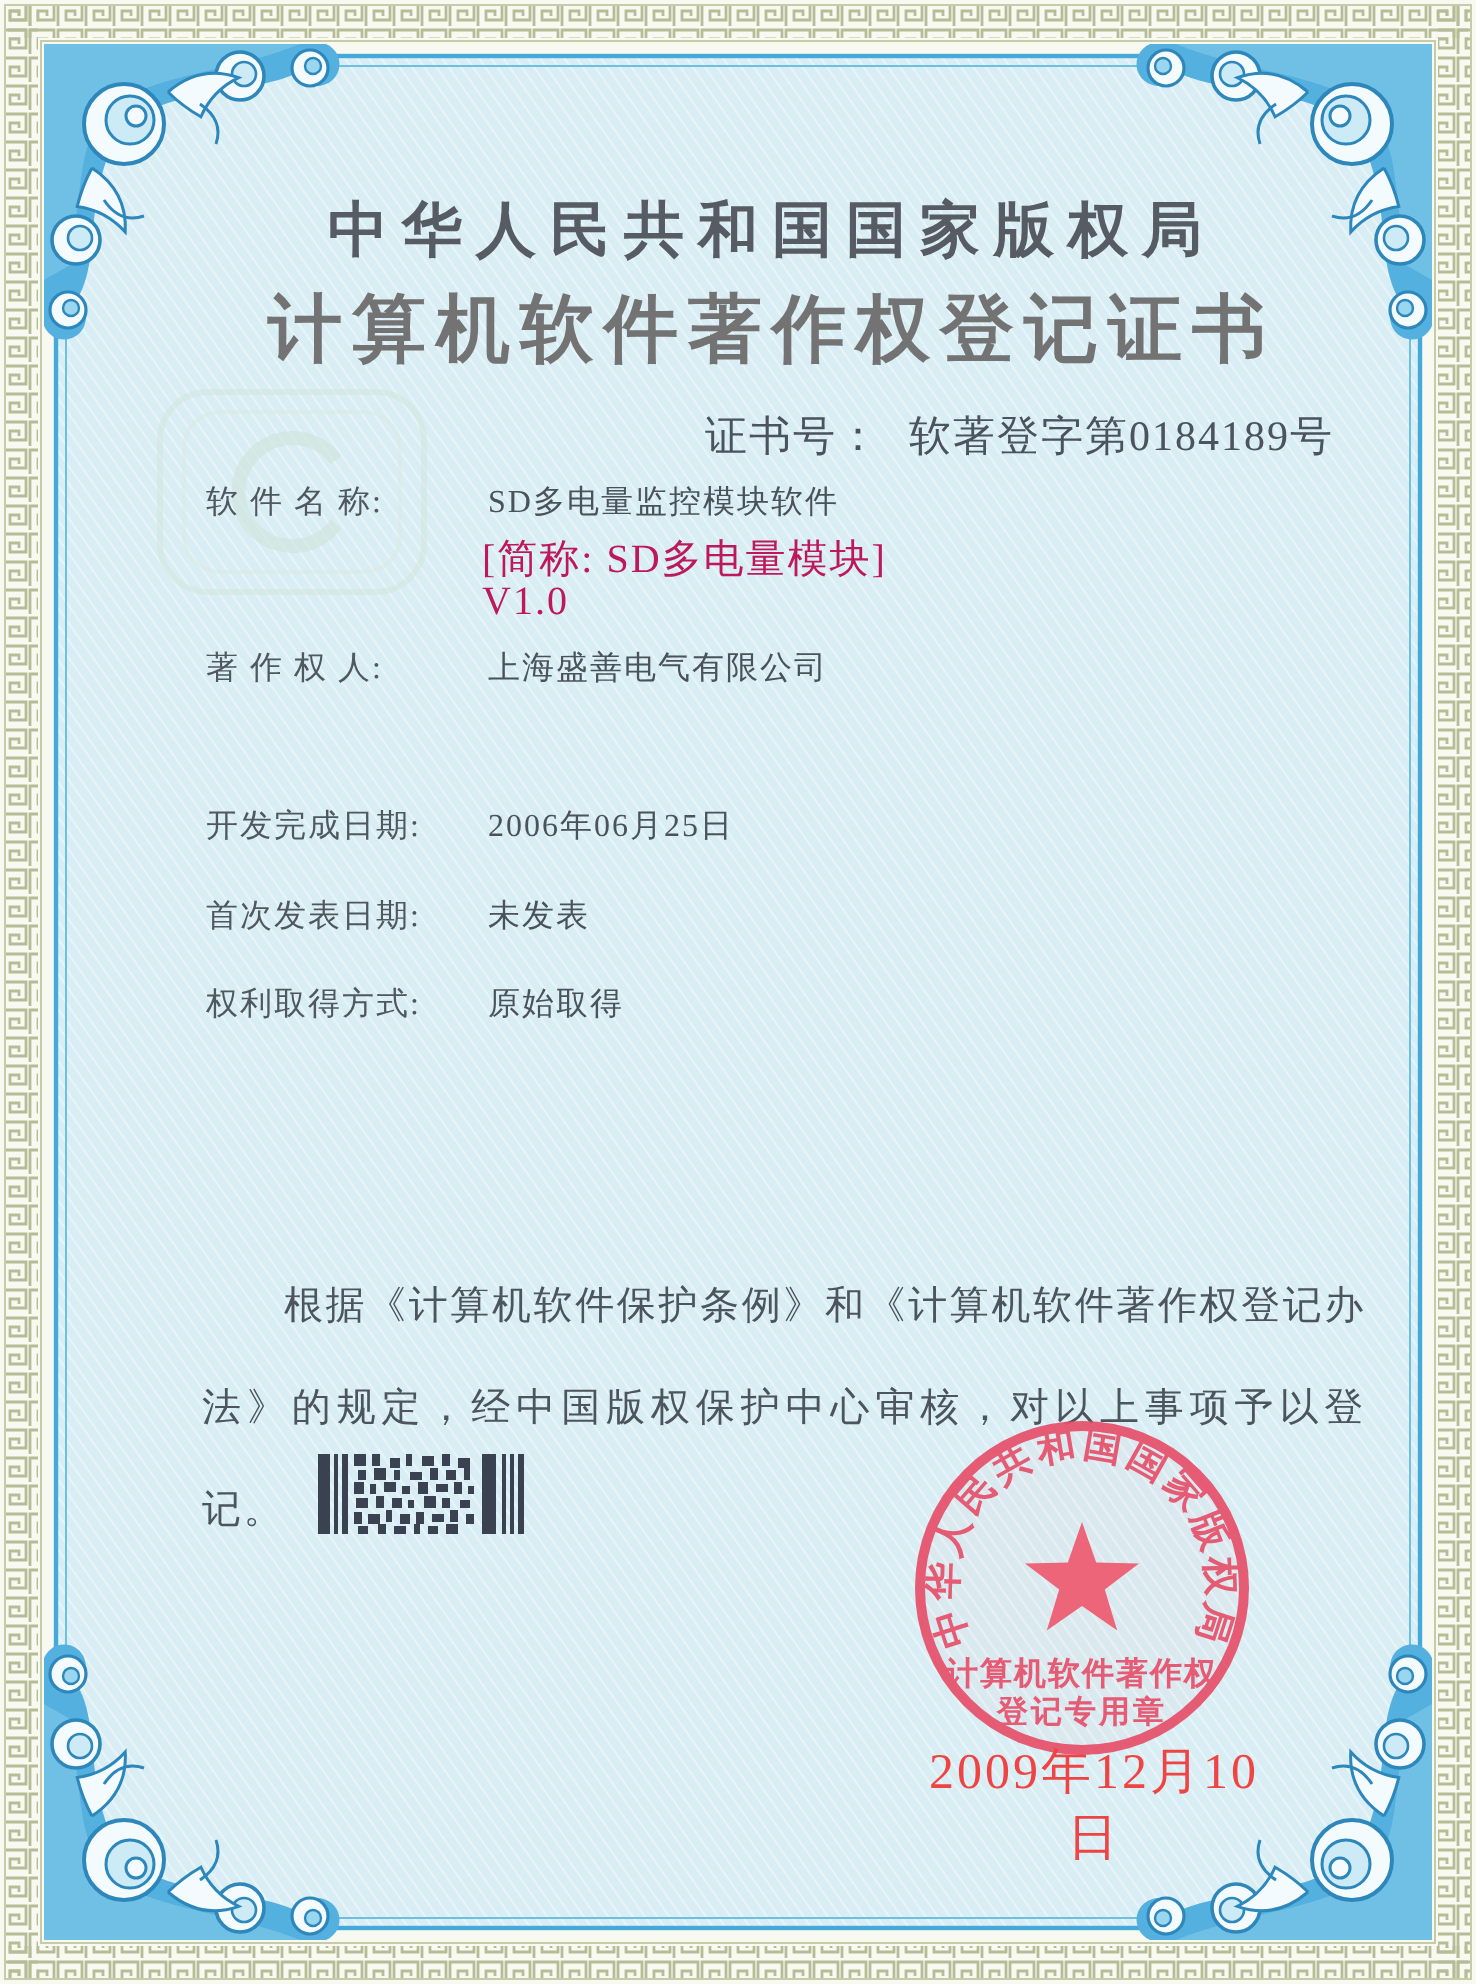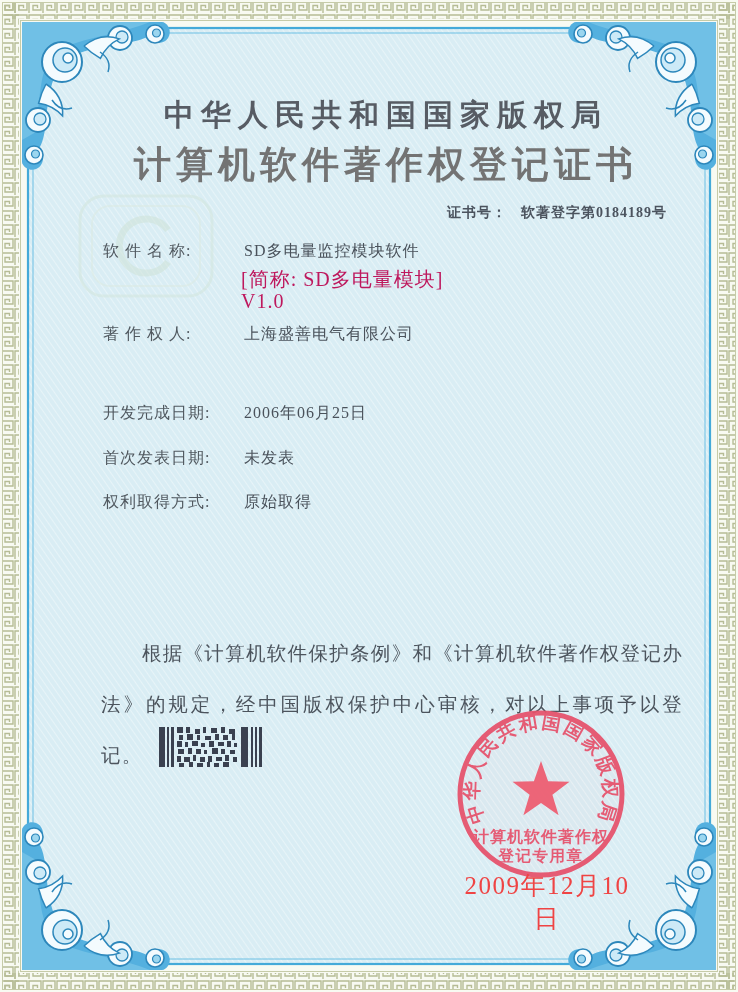--- a/index.html
+++ b/index.html
@@ -17,21 +17,21 @@
 
   .title-authority{
     top:95px;left:0;width:738px;text-align:center;
     font-size:30px;font-weight:bold;letter-spacing:7px;color:#575c64;
   }
   .title-doc{
     top:140px;left:0;width:738px;text-align:center;
     font-size:37px;font-weight:bold;letter-spacing:5px;color:#737373;
   }
   .cert-no{
-    top:204px;right:88px;font-size:14px;letter-spacing:1px;color:#4b535e;font-weight:bold;
+    top:204px;right:88px;font-size:21px;letter-spacing:1px;color:#4b535e;
   }
   .cert-no .num{margin-left:14px;}
 
   .row{left:86px;font-size:16px;letter-spacing:1px;white-space:nowrap;}
   .row .lbl{display:inline-block;width:136px;color:#50585f;}
   .row .val{color:#4a525b;}
   .subval{left:224px;font-size:20px;letter-spacing:1px;color:#be185d;white-space:nowrap;}
 
   .statement{
     top:628px;left:84px;width:582px;

